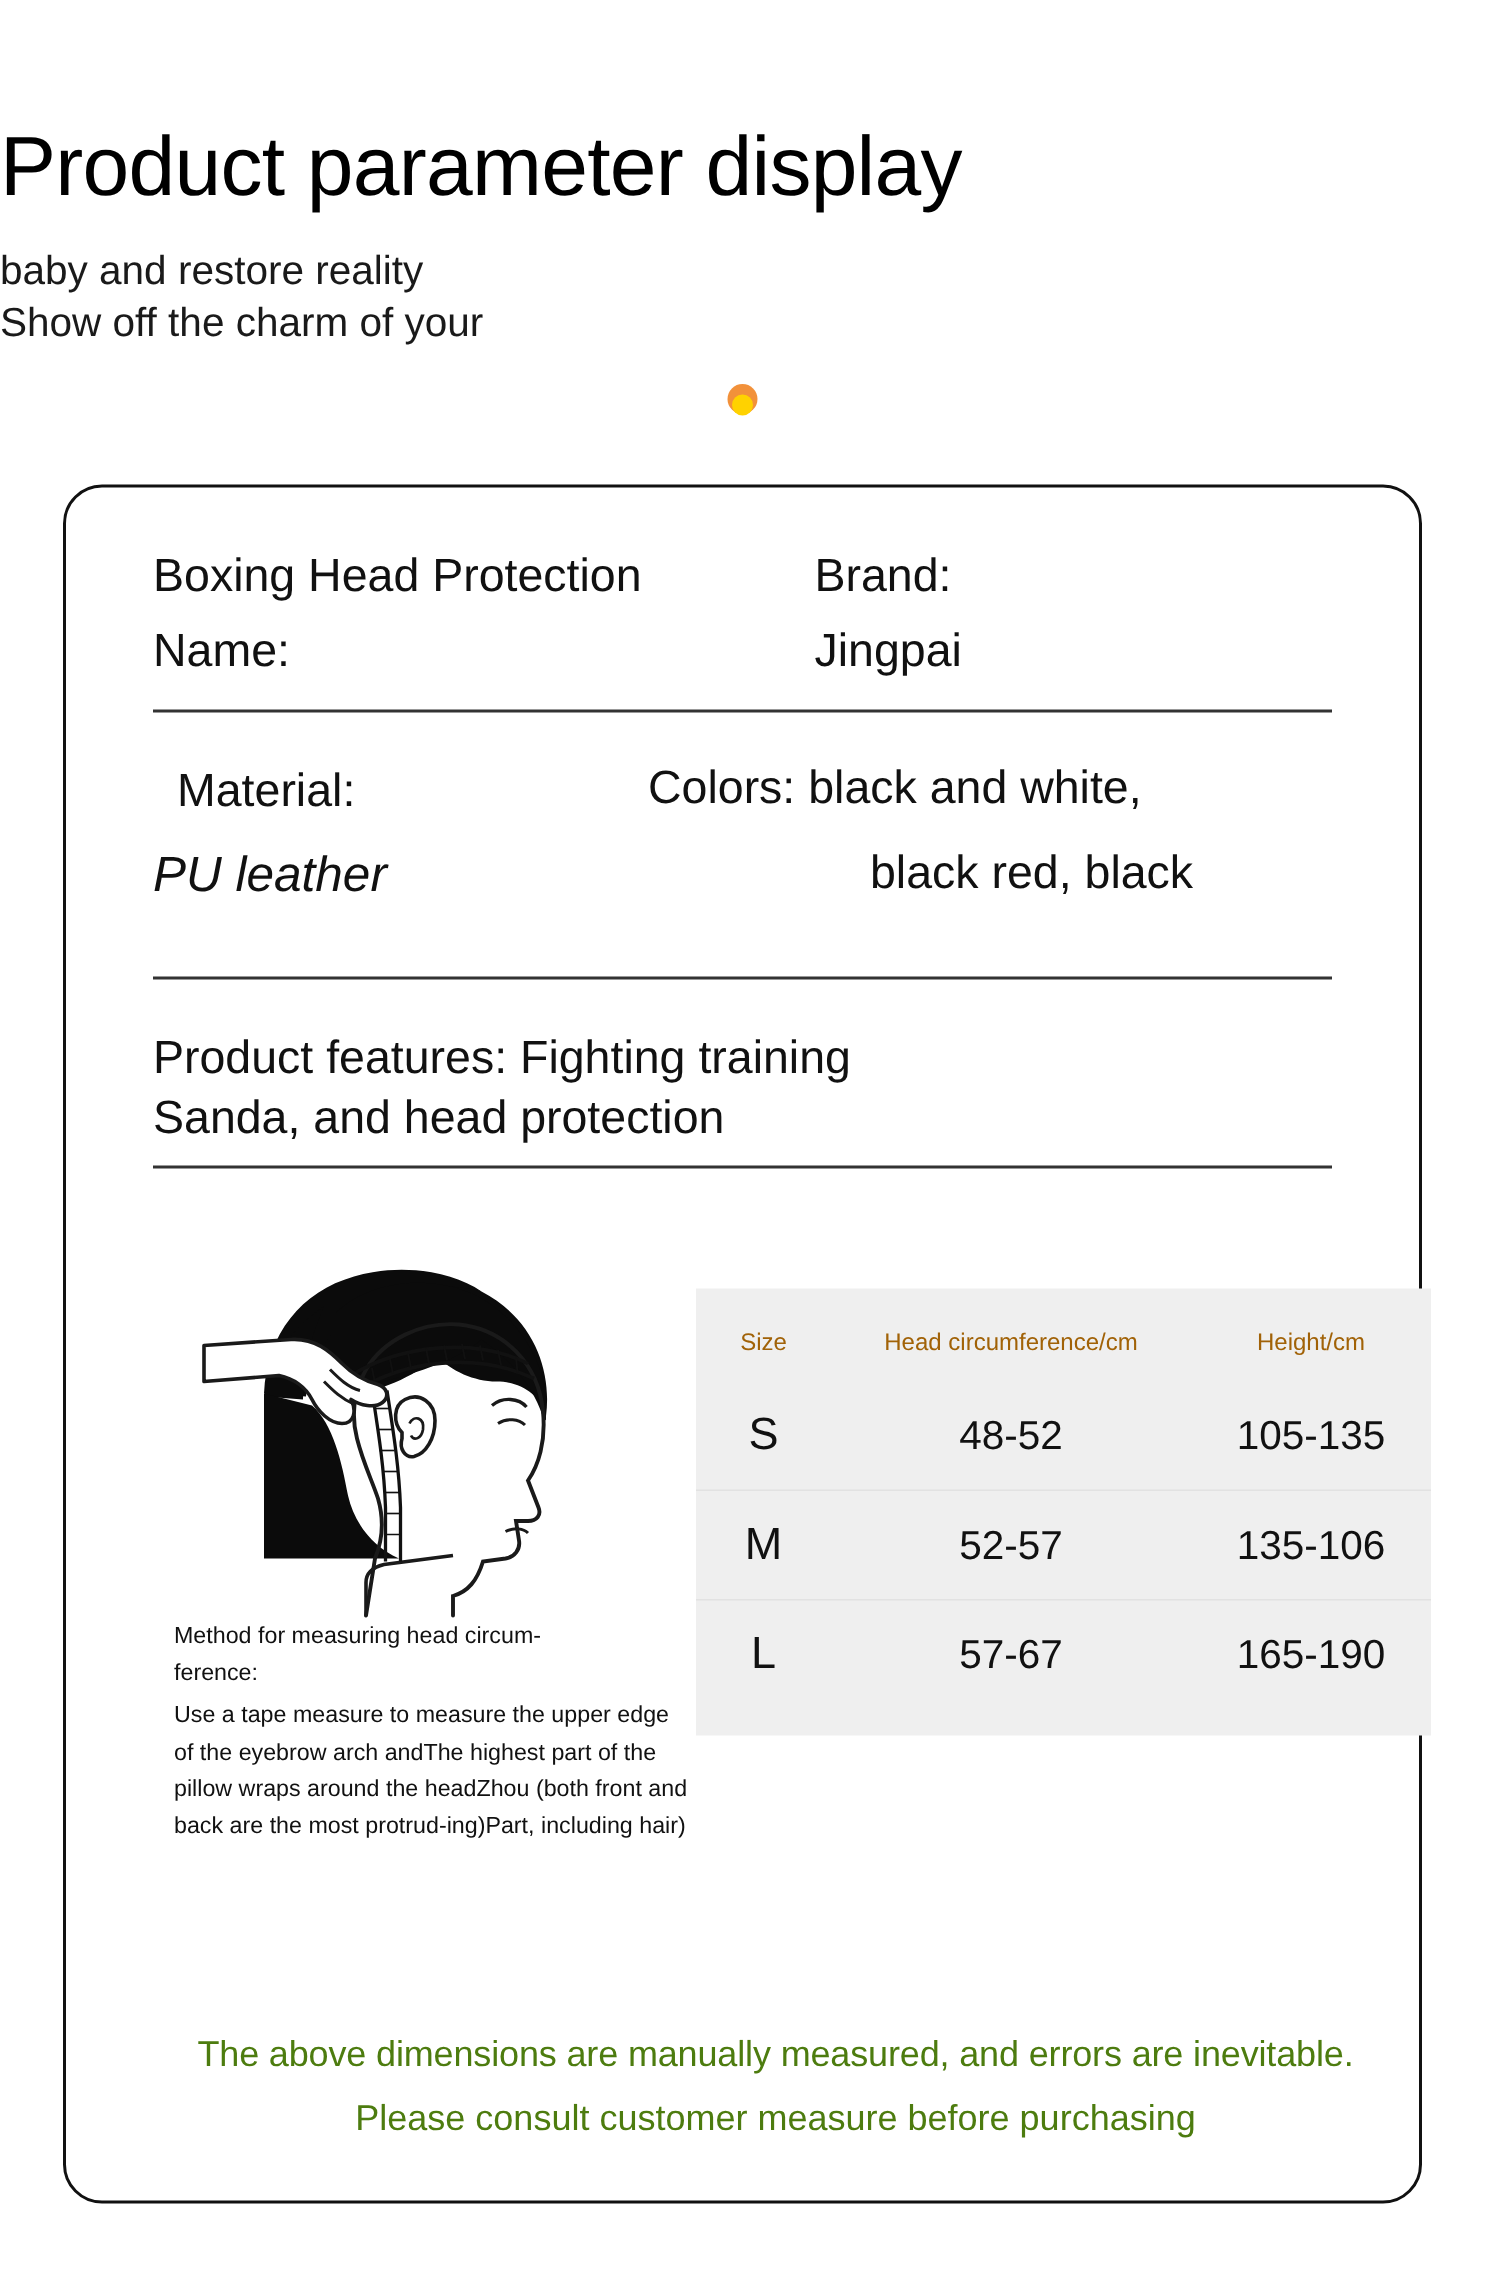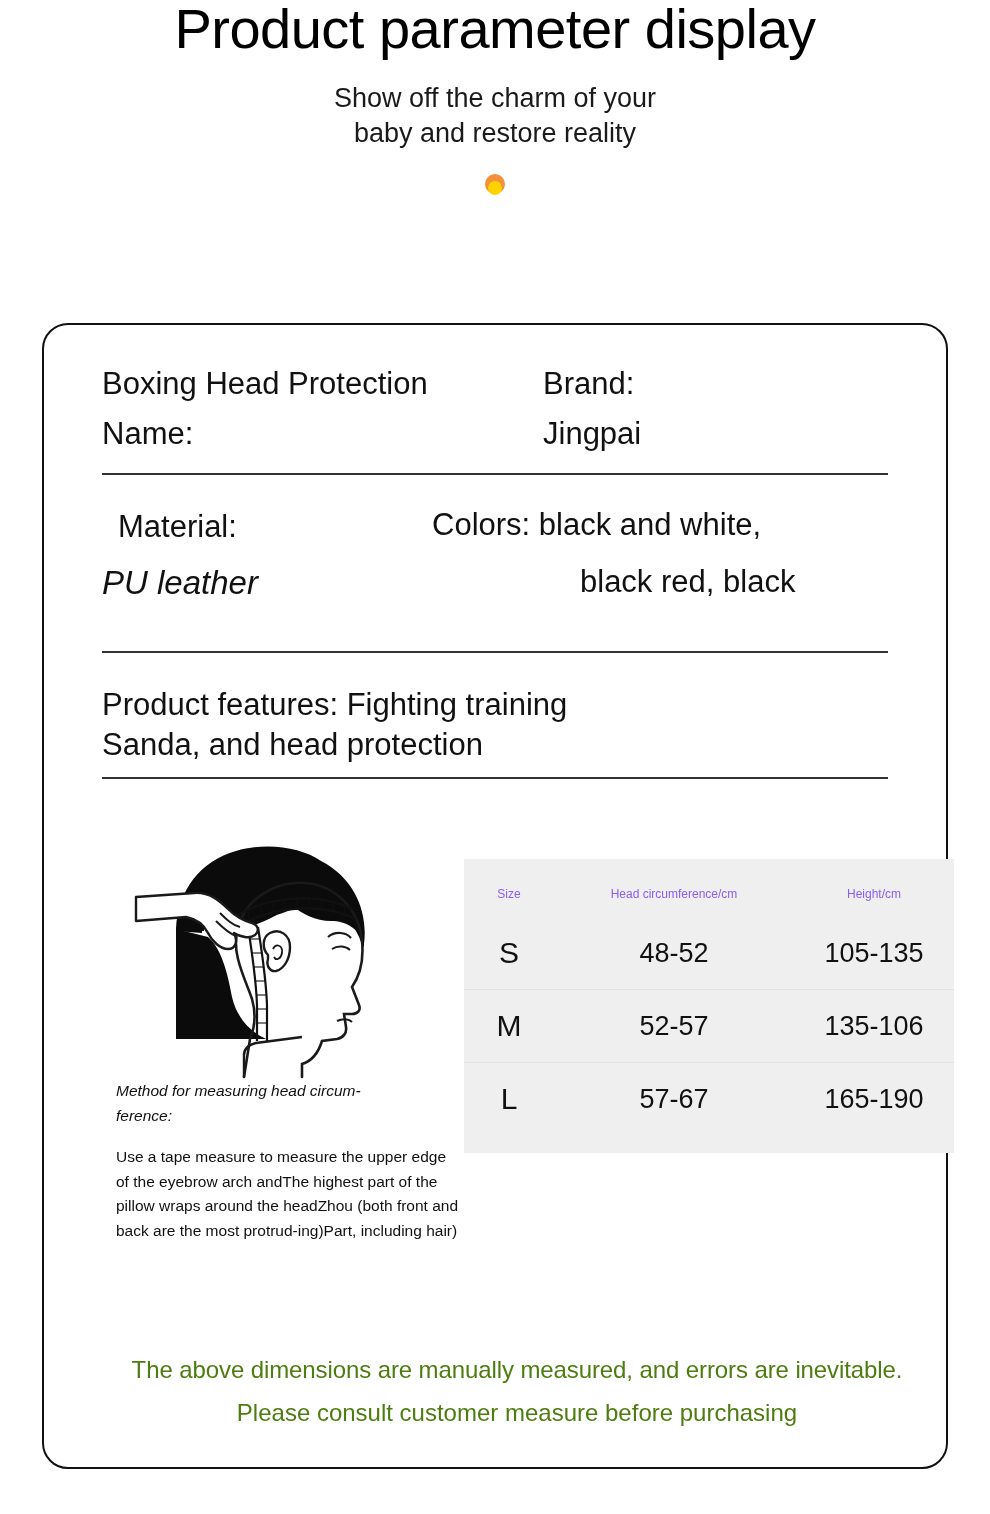--- a/index.html
+++ b/index.html
@@ -14,21 +14,21 @@
     color: #111;
     overflow: hidden;
   }
   .page {
     position: relative;
     width: 990px;
     height: 1514px;
   }
   
   .header {
-    text-align: center;
+    padding-top: 82px;
   }
   .main-title {
     font-size: 56px;
     font-weight: 400;
     letter-spacing: -0.5px;
     line-height: 1.05;
     color: #000;
   }
   .subtitle {
     margin-top: 22px;
@@ -116,39 +116,39 @@
   }
   .measure-note {
     position: absolute;
     left: 14px;
     top: 278px;
     width: 345px;
     font-size: 15.5px;
     line-height: 1.58;
     color: #111;
   }
-  .measure-note .note-title { margin-bottom: 17px; font-style: italic; }
+  .measure-note .note-title { margin-bottom: 4px; }
   
   .size-table {
     position: absolute;
     left: 362px;
     top: 58px;
     width: 490px;
     background: #efefef;
     padding: 14px 0 18px 0;
     box-sizing: border-box;
   }
   .size-table table {
     width: 100%;
     border-collapse: collapse;
   }
   .size-table th {
-    font-size: 12px;
+    font-size: 16px;
     font-weight: 400;
-    color: #8b5cf6;
+    color: #a16207;
     padding: 14px 0 16px 0;
     text-align: center;
   }
   .size-table td {
     text-align: center;
     font-size: 27px;
     color: #111;
     padding: 19px 0 19px 0;
     border-top: 1px solid #e2e2e2;
   }
@@ -180,22 +180,22 @@
   }
 </style>
 </head>
 <body>
 
 <div class="page">
 
   <div class="header">
     <div class="main-title">Product parameter display</div>
     <div class="subtitle">
+      <div>baby and restore reality</div>
       <div>Show off the charm of your</div>
-      <div>baby and restore reality</div>
     </div>
     <div class="divider-dot">
       <div class="flame-outer"></div>
       <div class="flame-inner"></div>
     </div>
   </div>
 
   <div class="card">
 
     <div class="spec-block">

